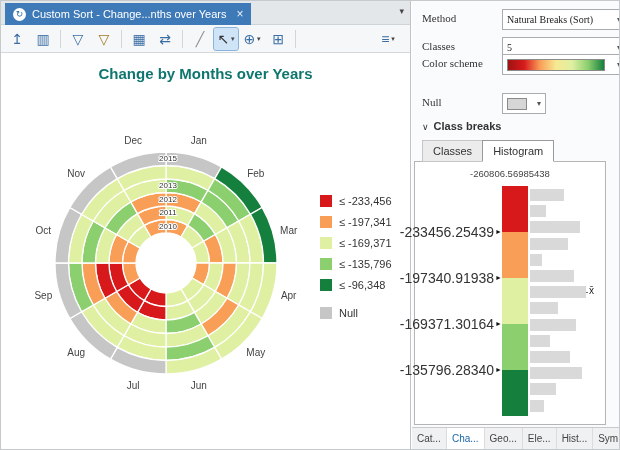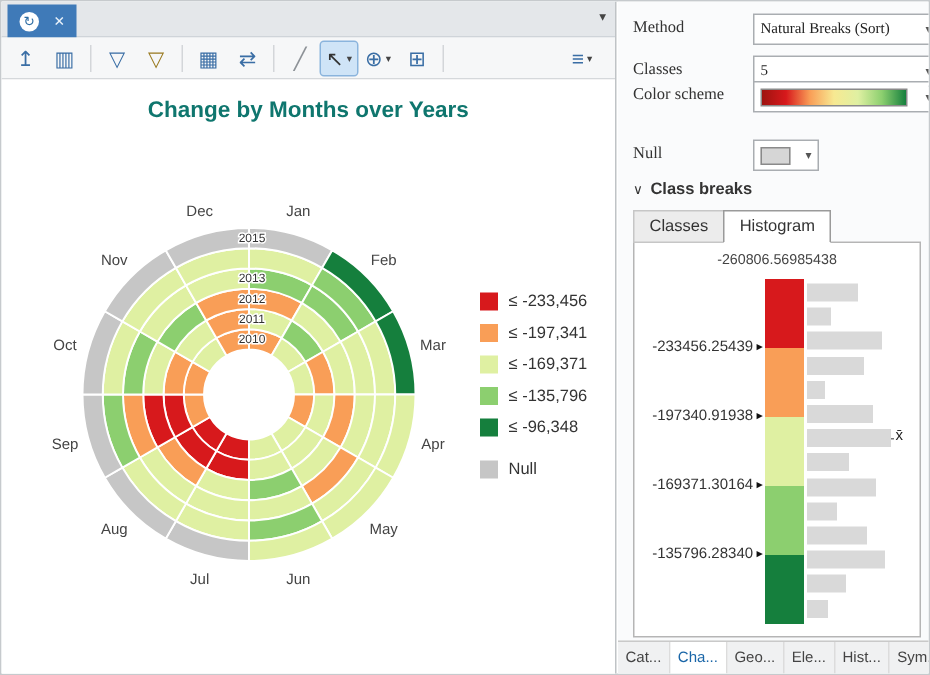--- a/index.html
+++ b/index.html
@@ -39,44 +39,45 @@
   .null-swatch { width: 20px; height: 12px; border: 1px solid #8a8a8a; }
 
   #class-breaks-hdr { position: absolute; left: 10px; top: 119px; font-size: 11px; font-weight: 700; color: #333; cursor: pointer; }
   #class-breaks-hdr .chev { font-weight: 400; font-size: 9px; margin-right: 5px; color: #333; }
 
   #cb-tabs { position: absolute; left: 10px; top: 139px; display: flex; height: 22px; z-index: 2; }
   .cb-tab { padding: 0 10px; font-size: 11px; line-height: 20px; color: #333; background: #ececec; border: 1px solid #c6c6c6; border-right: none; cursor: pointer; }
   .cb-tab:last-child { border-right: 1px solid #c6c6c6; }
   .cb-tab.active { background: #fff; border: 1px solid #9a9a9a; border-bottom: 1px solid #fff; }
 
-  #hist-box { position: absolute; left: 10px; top: 160px; width: 192px; height: 264px; background: #fff; border: 1px solid #b5b5b5; }
+  #hist-box { position: absolute; left: 2px; top: 160px; width: 192px; height: 264px; background: #fff; border: 1px solid #b5b5b5; }
   #hist-top-label { position: absolute; top: 6px; left: 0; width: 100%; text-align: center; font-size: 9.5px; color: #444; }
   #hist-strip { position: absolute; left: 87px; top: 24px; width: 26px; height: 230px; }
   .strip-seg { width: 100%; height: 46px; }
   .break-row { position: absolute; left: 0; width: 87px; height: 11px; display: flex; justify-content: flex-end; align-items: center; }
-  .break-label { font-size: 10px; color: #333; }
+  .break-label { font-size: 14px; color: #333; }
   .break-arrow { font-size: 7px; color: #111; margin-left: 1px; cursor: ns-resize; }
   .hist-bar { position: absolute; left: 115px; height: 12px; background: #d9d9d9; }
   #mean-line { position: absolute; left: 115px; top: 130px; width: 58px; border-top: 1px dashed #777; }
   #mean-label { position: absolute; left: 174px; top: 123px; font-size: 10px; color: #222; }
 
   #bottom-tabs { position: absolute; left: 411px; bottom: 0; width: 209px; height: 22px; background: #f0f1f2; border-top: 1px solid #c9c9c9; display: flex; }
   .btab { padding: 0 5px; font-size: 10px; line-height: 21px; color: #444; border-right: 1px solid #dcdcdc; cursor: pointer; white-space: nowrap; }
   .btab.active { background: #fff; color: #1a66a8; }
 </style>
 </head>
 <body>
 
 <div id="app">
 
   <div id="chart-window">
     <div id="tabbar">
       <div class="view-tab">
         <span class="tab-ico">↻</span>
+        <span>Custom Sort - Change...nths over Years</span>
         <span class="tab-close">×</span>
       </div>
       <span class="tab-overflow">▾</span>
     </div>
 
     <div id="toolbar">
         <div class="tbtn">
           <span style="color: rgb(58, 110, 165);">↥</span>
         </div>
         <div class="tbtn">

